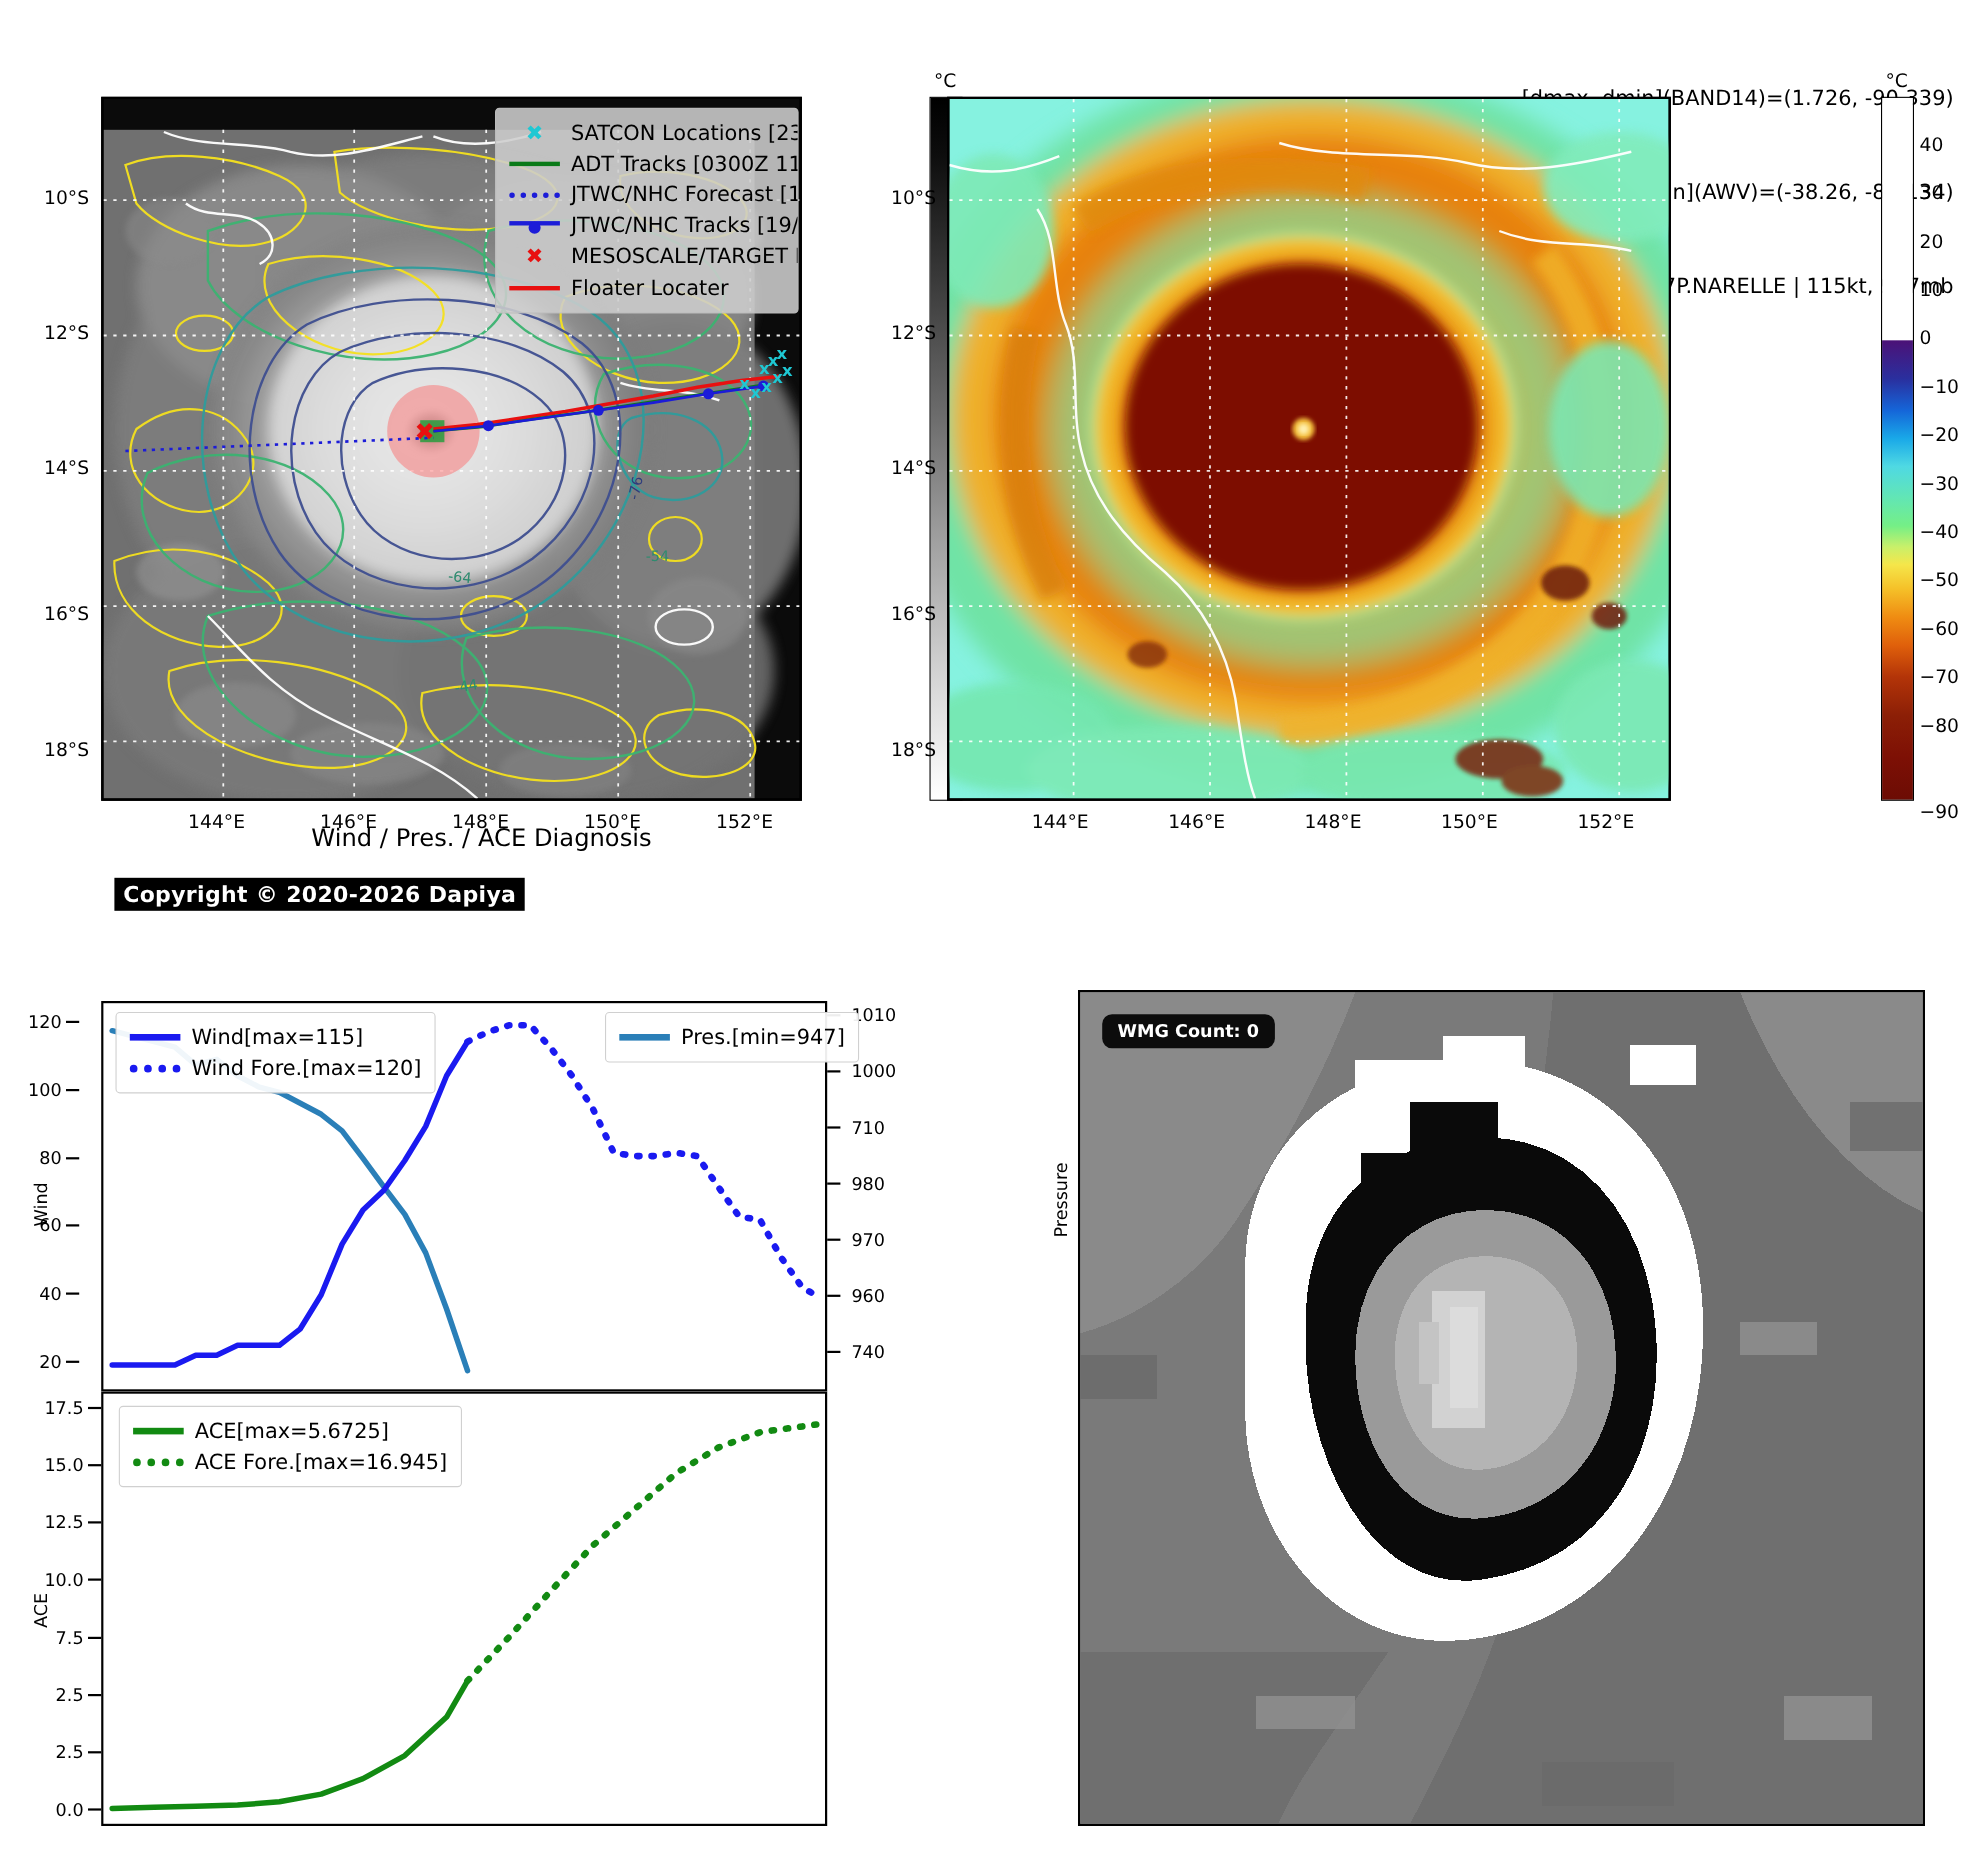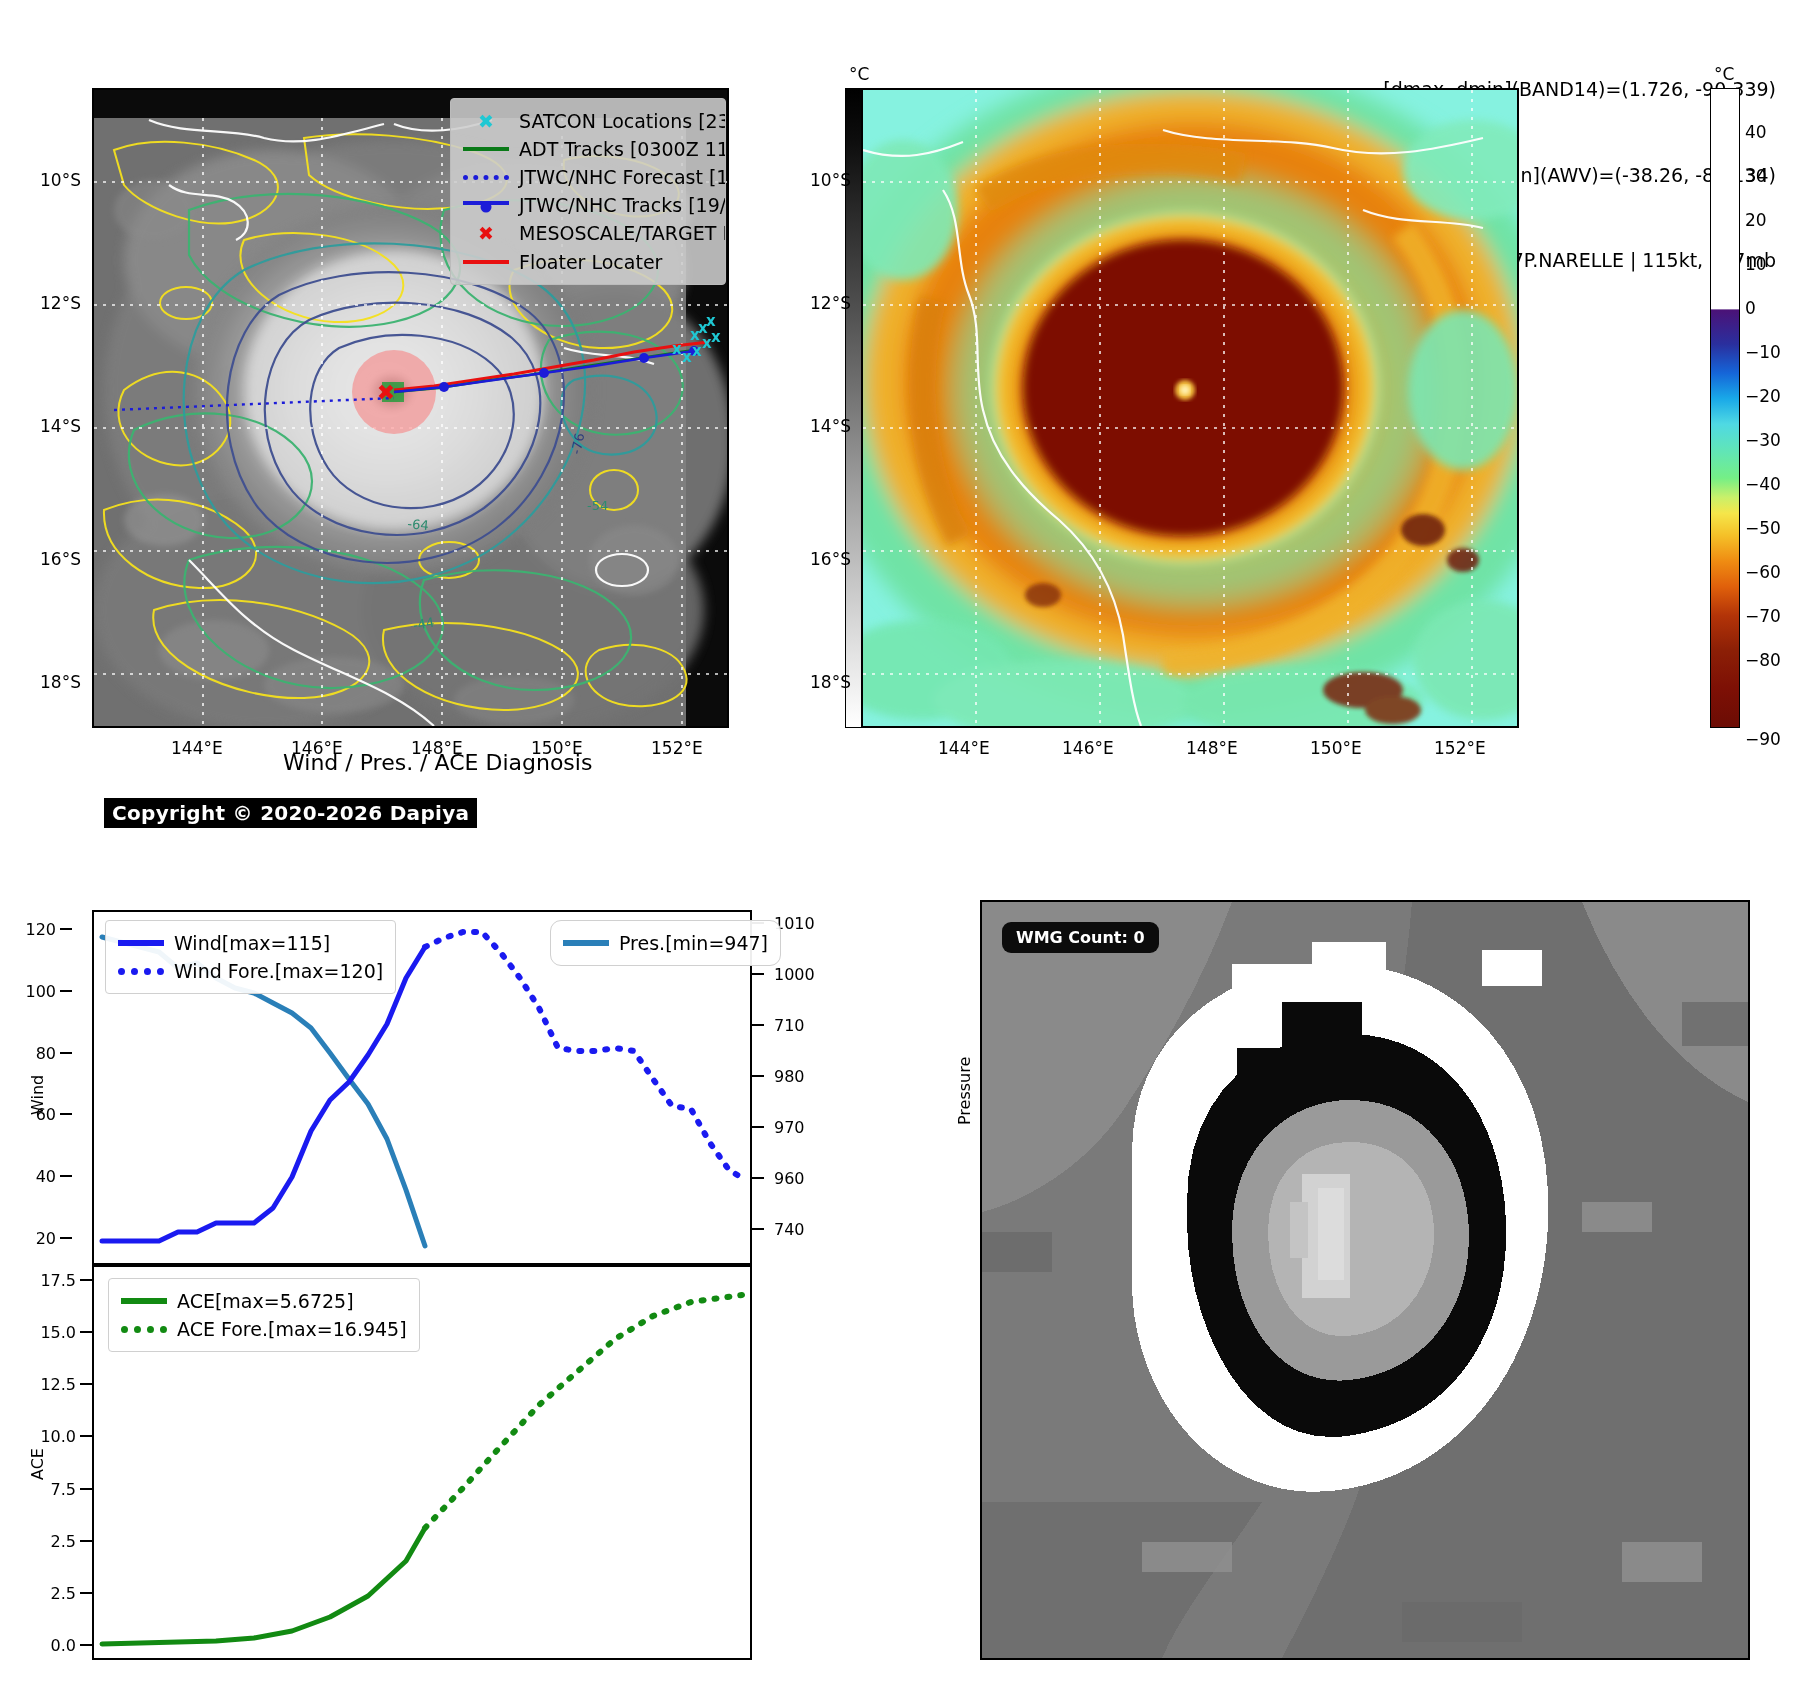--- a/index.html
+++ b/index.html
@@ -452,21 +452,21 @@
   <div class="legrow">
     <span class="swatch" style="background:#1a1af0;height:6px;"></span>
     <span>Wind[max=115]</span>
   </div>
   <div class="legrow">
     <span class="swatch dotted" style="color:#1a1af0;border-top-width:7px;"></span>
     <span>Wind Fore.[max=120]</span>
   </div>
 </div>
 
-<div class="legbox" style="left:550px;top:920px;border-radius:11px;">
+<div class="legbox" style="left:550px;top:920px;">
   <div class="legrow">
     <span class="swatch" style="background:#2a7fb8;height:6px;"></span>
     <span>Pres.[min=947]</span>
   </div>
 </div>
 
 <div class="chart-frame" style="left:92px;top:1265px;width:660px;height:395px;">
   <svg width="656" height="391" viewBox="0 0 656 391">
 
     <polyline points="8,377 46,376 84,375 122,374 160,371 198,364 236,350 274,329 312,294 331,261" fill="none" stroke="#128a12" stroke-width="5" stroke-linejoin="round" stroke-linecap="round"></polyline>

